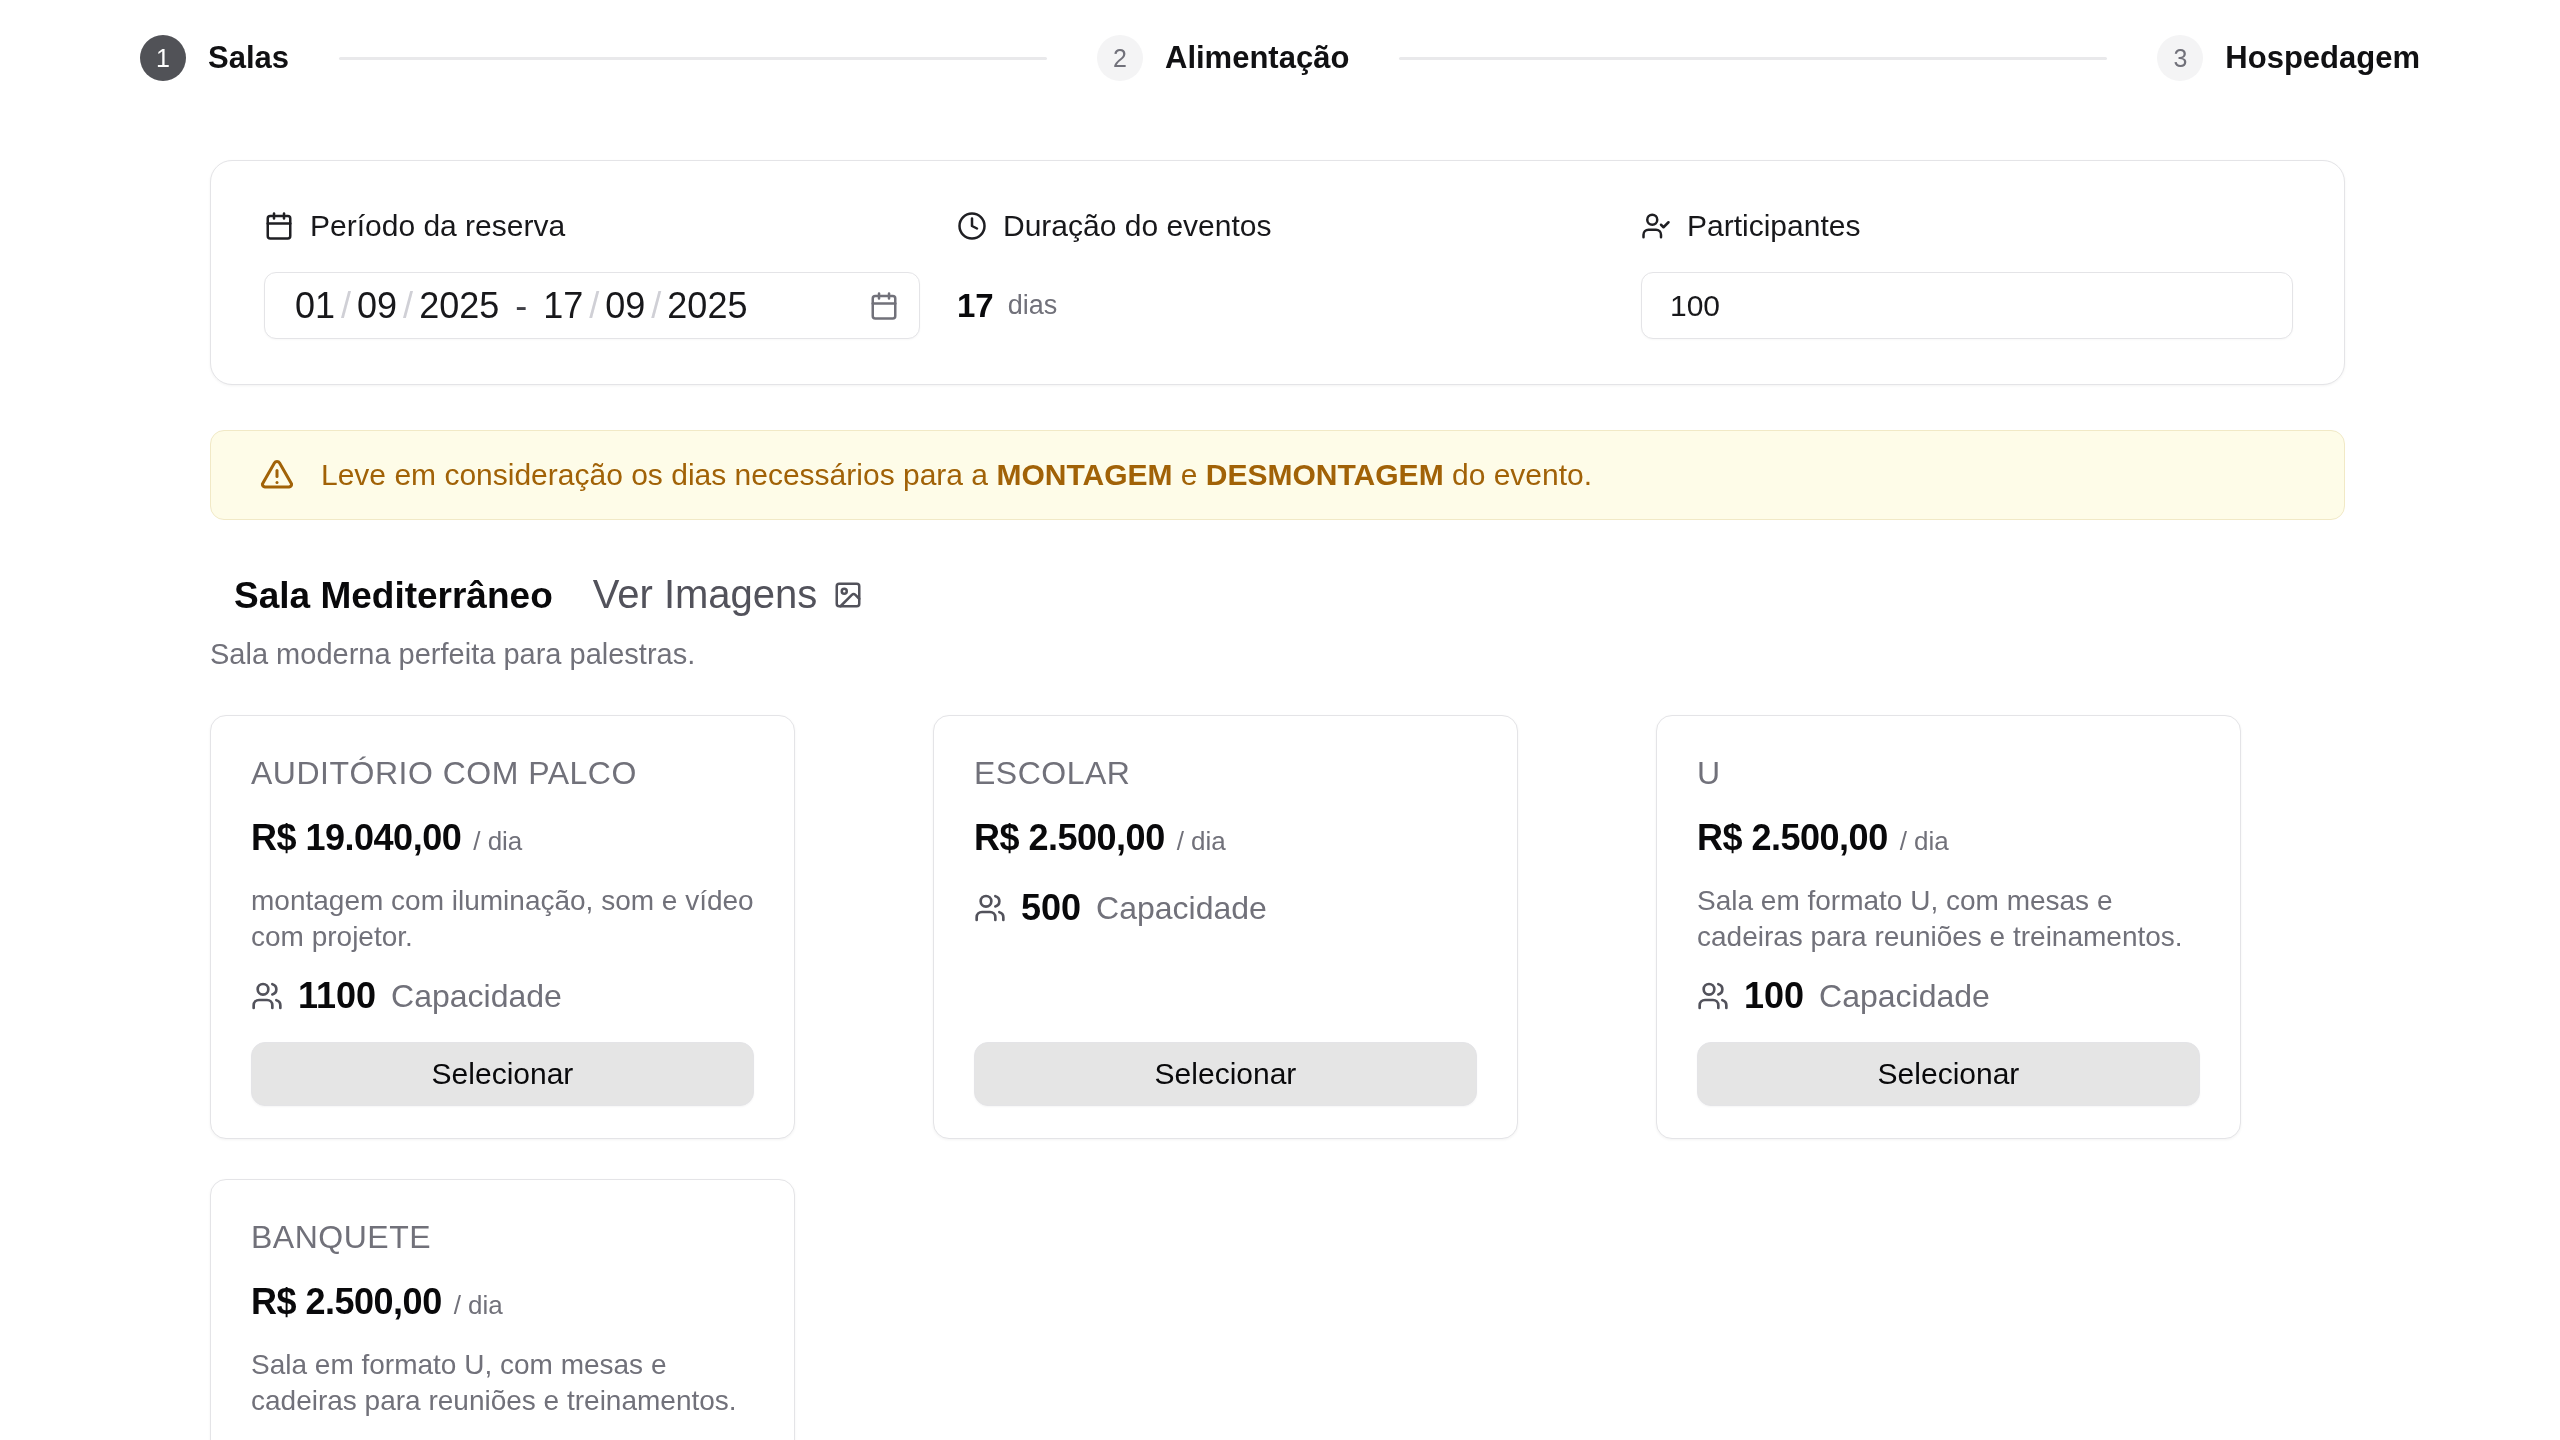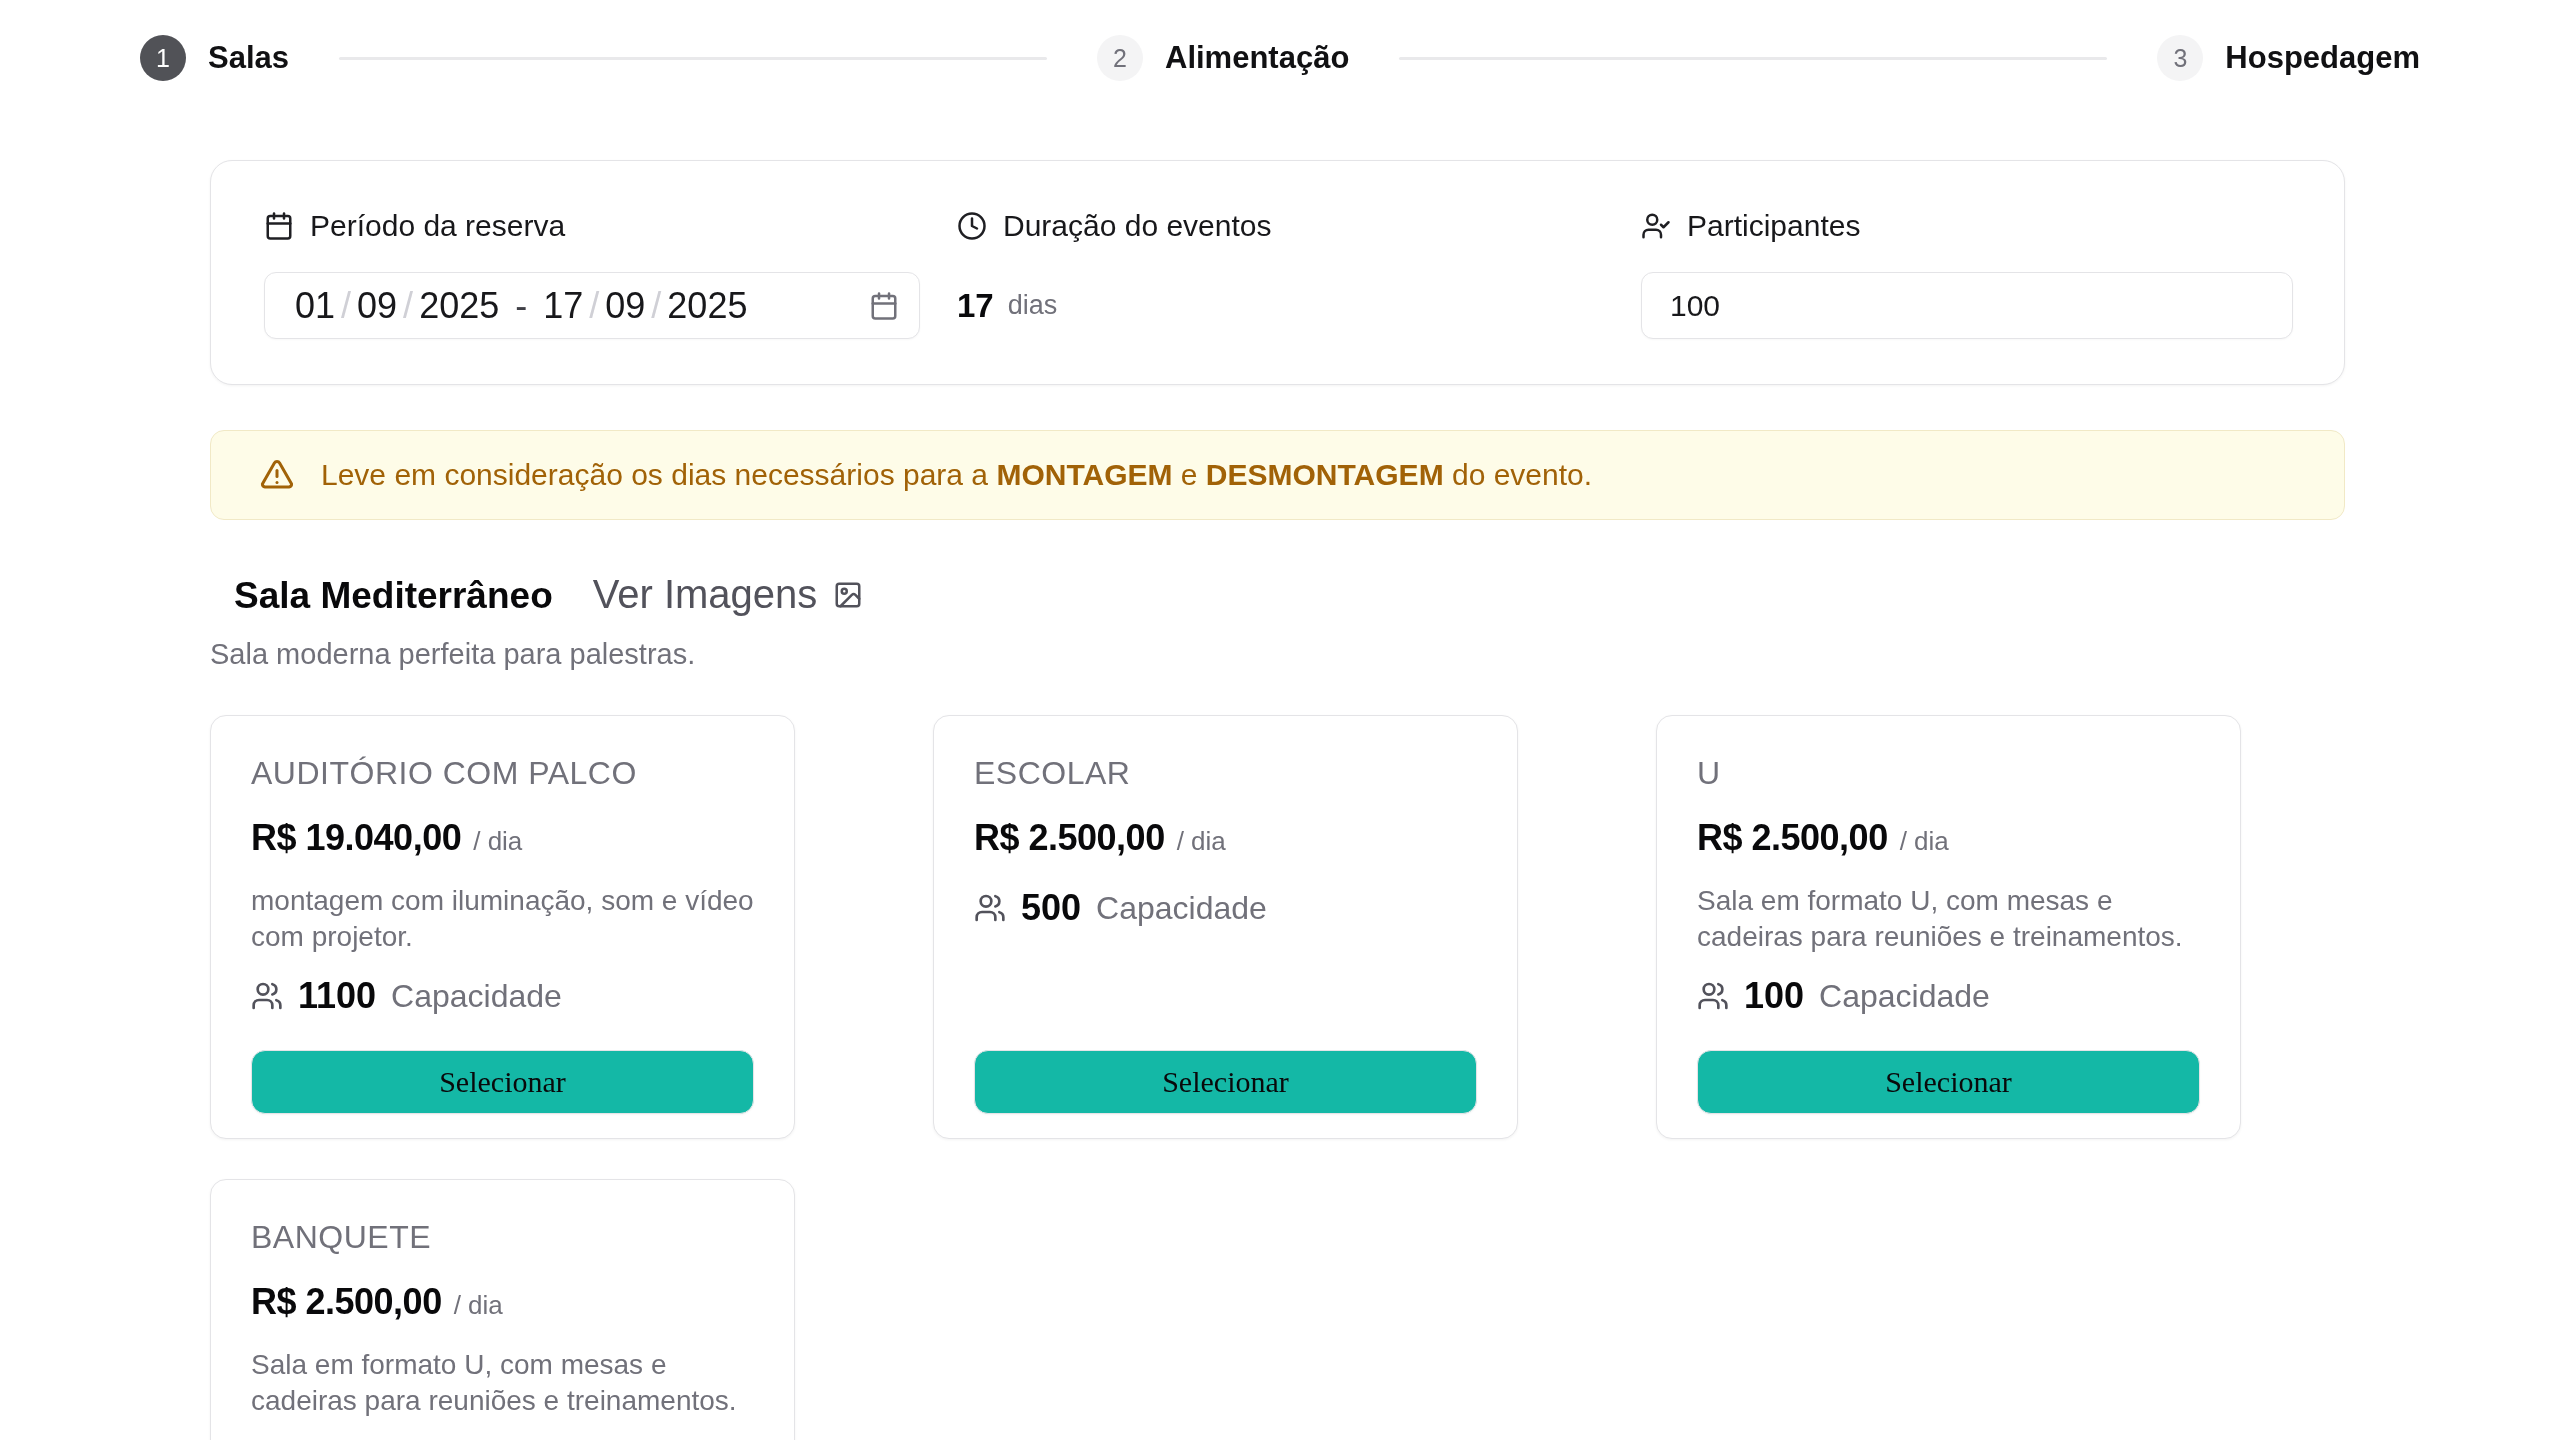--- a/index.html
+++ b/index.html
@@ -55,35 +55,35 @@
   .view-images { display:flex; align-items:center; gap:16px; font-size:40px; font-weight:500;
     color:#52525b; cursor:pointer; }
   .view-images .icon { color:#52525b; display:inline-flex; }
   .room-desc { margin-top:20px; font-size:29px; color:#71717a; line-height:34px; }
 
   
   .cards { margin-top:44px; display:grid; grid-template-columns:repeat(3, 585px);
     column-gap:138px; row-gap:40px; }
   .room-card { width:585px; height:424px; background:#fff; border:1px solid #e4e4e7;
     border-radius:16px; box-shadow:0 1px 3px rgba(0,0,0,0.05);
-    padding:38px 40px 24px 40px; display:flex; flex-direction:column; }
+    padding:38px 40px 32px 40px; display:flex; flex-direction:column; }
   .card-title { font-size:32px; font-weight:500; color:#71717a; letter-spacing:0.5px;
     line-height:38px; }
   .card-price-row { margin-top:20px; line-height:52px; display:flex; align-items:baseline; }
   .card-price { font-size:36px; font-weight:700; color:#09090b; letter-spacing:-0.5px; }
   .card-price-suffix { font-size:26px; color:#71717a; margin-left:12px; }
   .card-desc { margin-top:16px; font-size:28px; color:#71717a; line-height:36px; height:72px; }
   .card-capacity { margin-top:24px; display:flex; align-items:center; gap:15px; height:34px; }
   .card-capacity .icon { color:#52525b; display:inline-flex; }
   .capacity-number { font-size:36px; font-weight:600; color:#09090b; }
   .capacity-word { font-size:32px; color:#71717a; }
-  .select-btn { margin-top:auto; height:64px; width:100%; background:#14b8a6;
+  .select-btn { margin-top:auto; height:64px; width:100%; background:#e5e5e5;
     border:1px solid #e4e4e7; border-radius:14px; box-shadow:0 1px 2px rgba(0,0,0,0.04);
     font-size:30px; font-weight:500; color:#09090b; cursor:pointer;
-    font-family:Liberation Serif, serif; }
+    font-family:Liberation Sans, sans-serif; }
 </style>
 </head>
 <body>
 
 <div class="stepper">
   <div class="step active">
     <div class="step-circle">1</div>
     <div class="step-label">Salas</div>
   </div>
   <div class="connector"></div>

